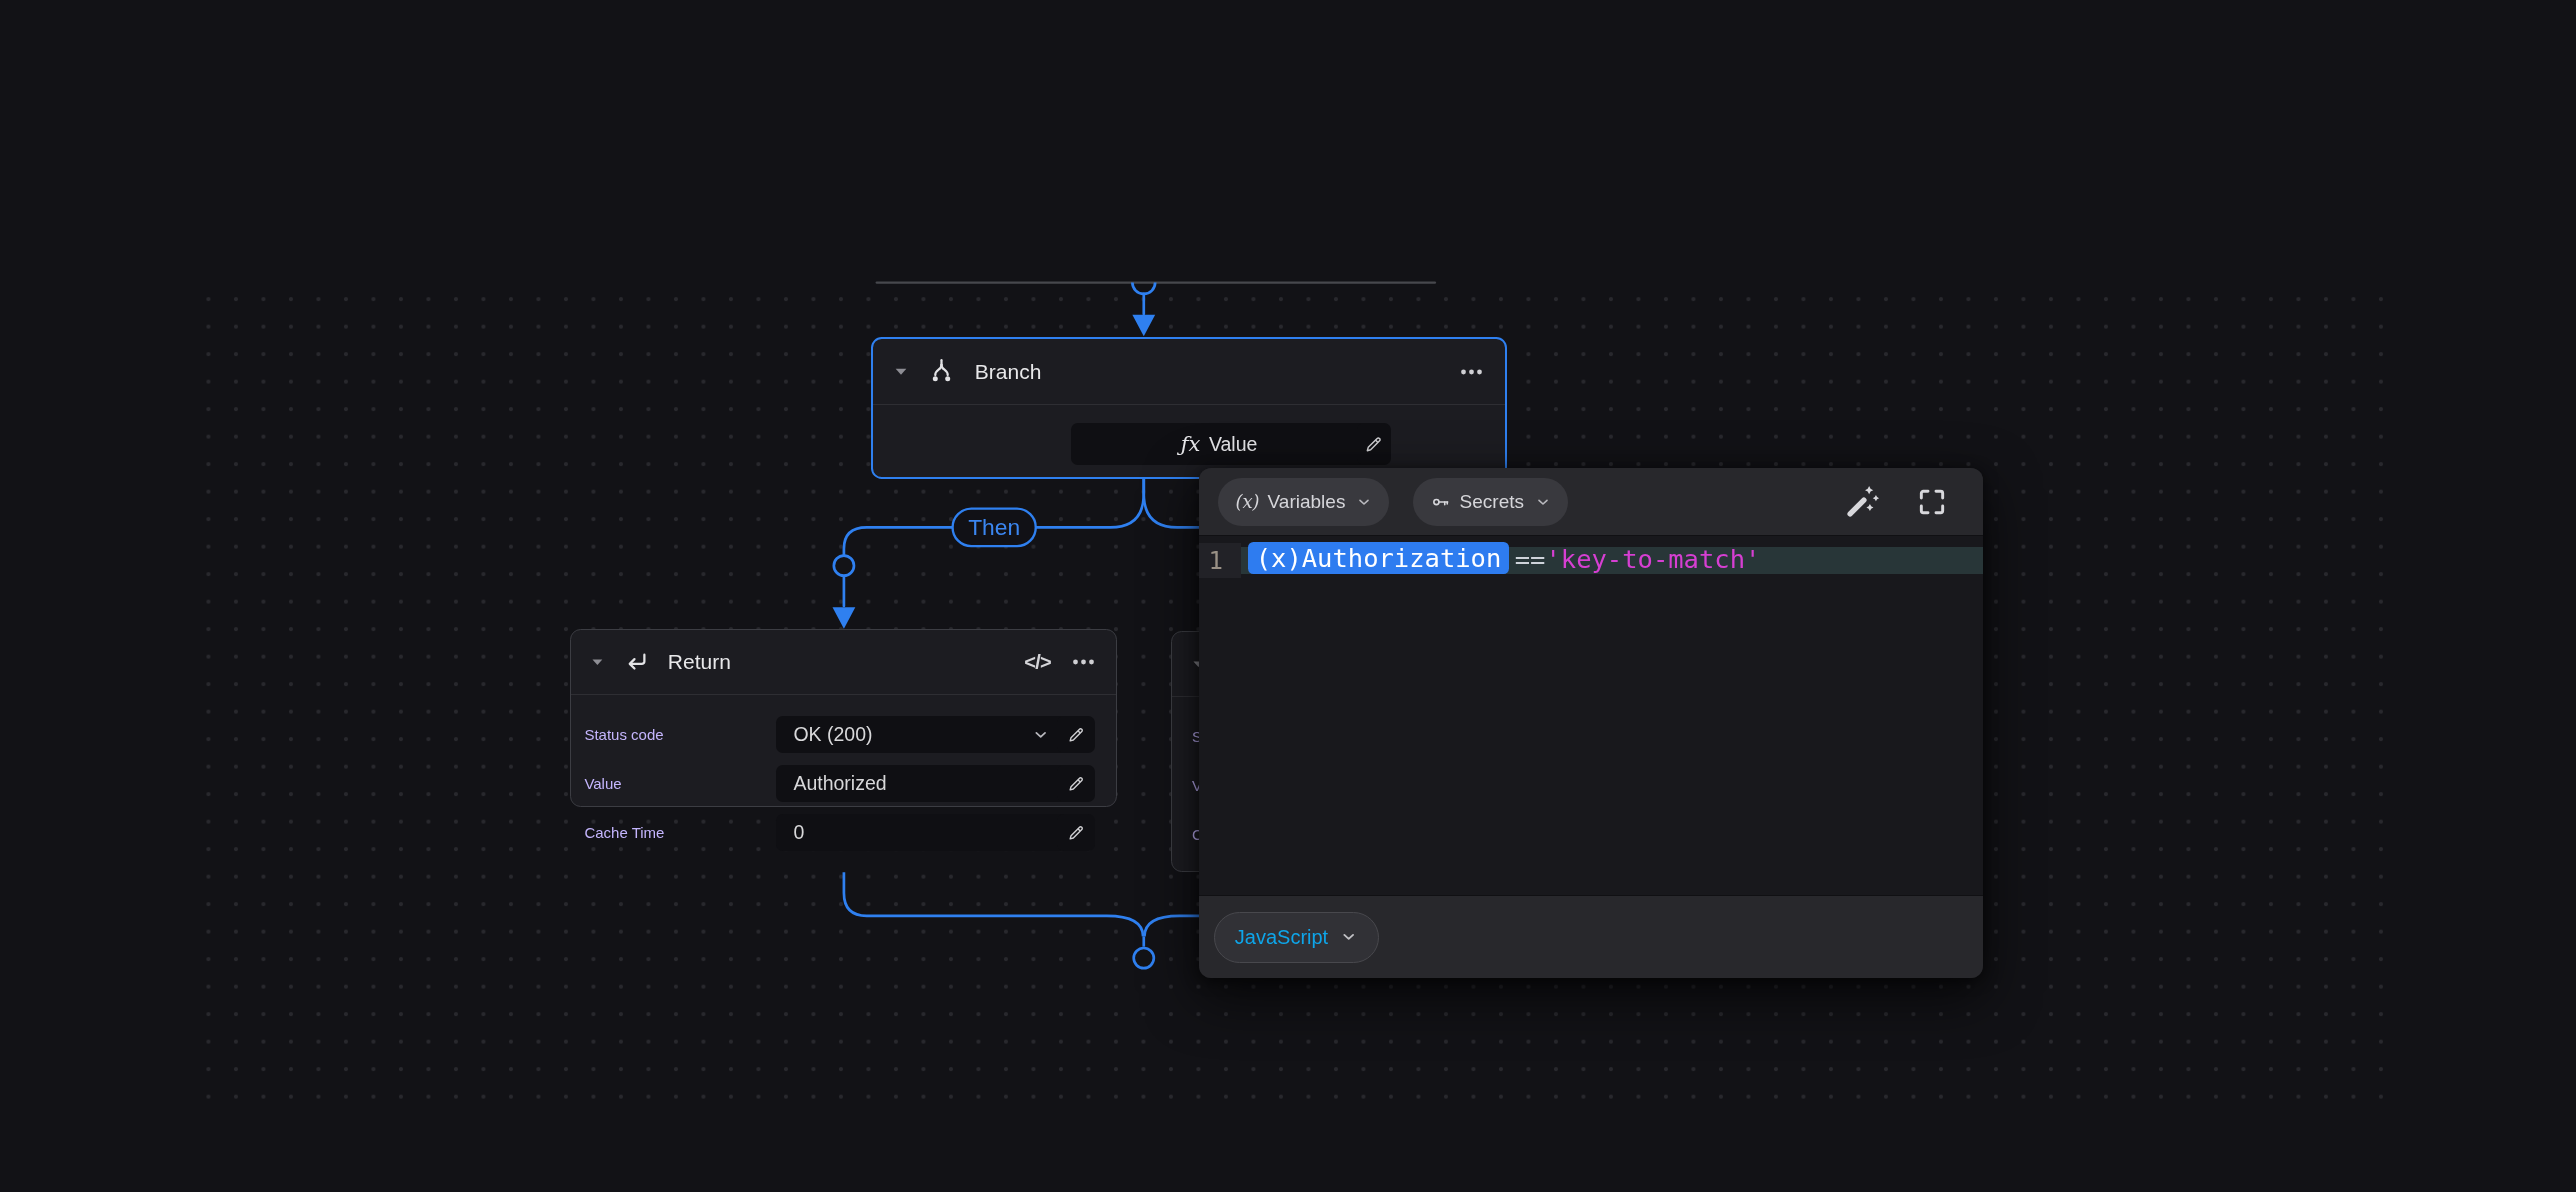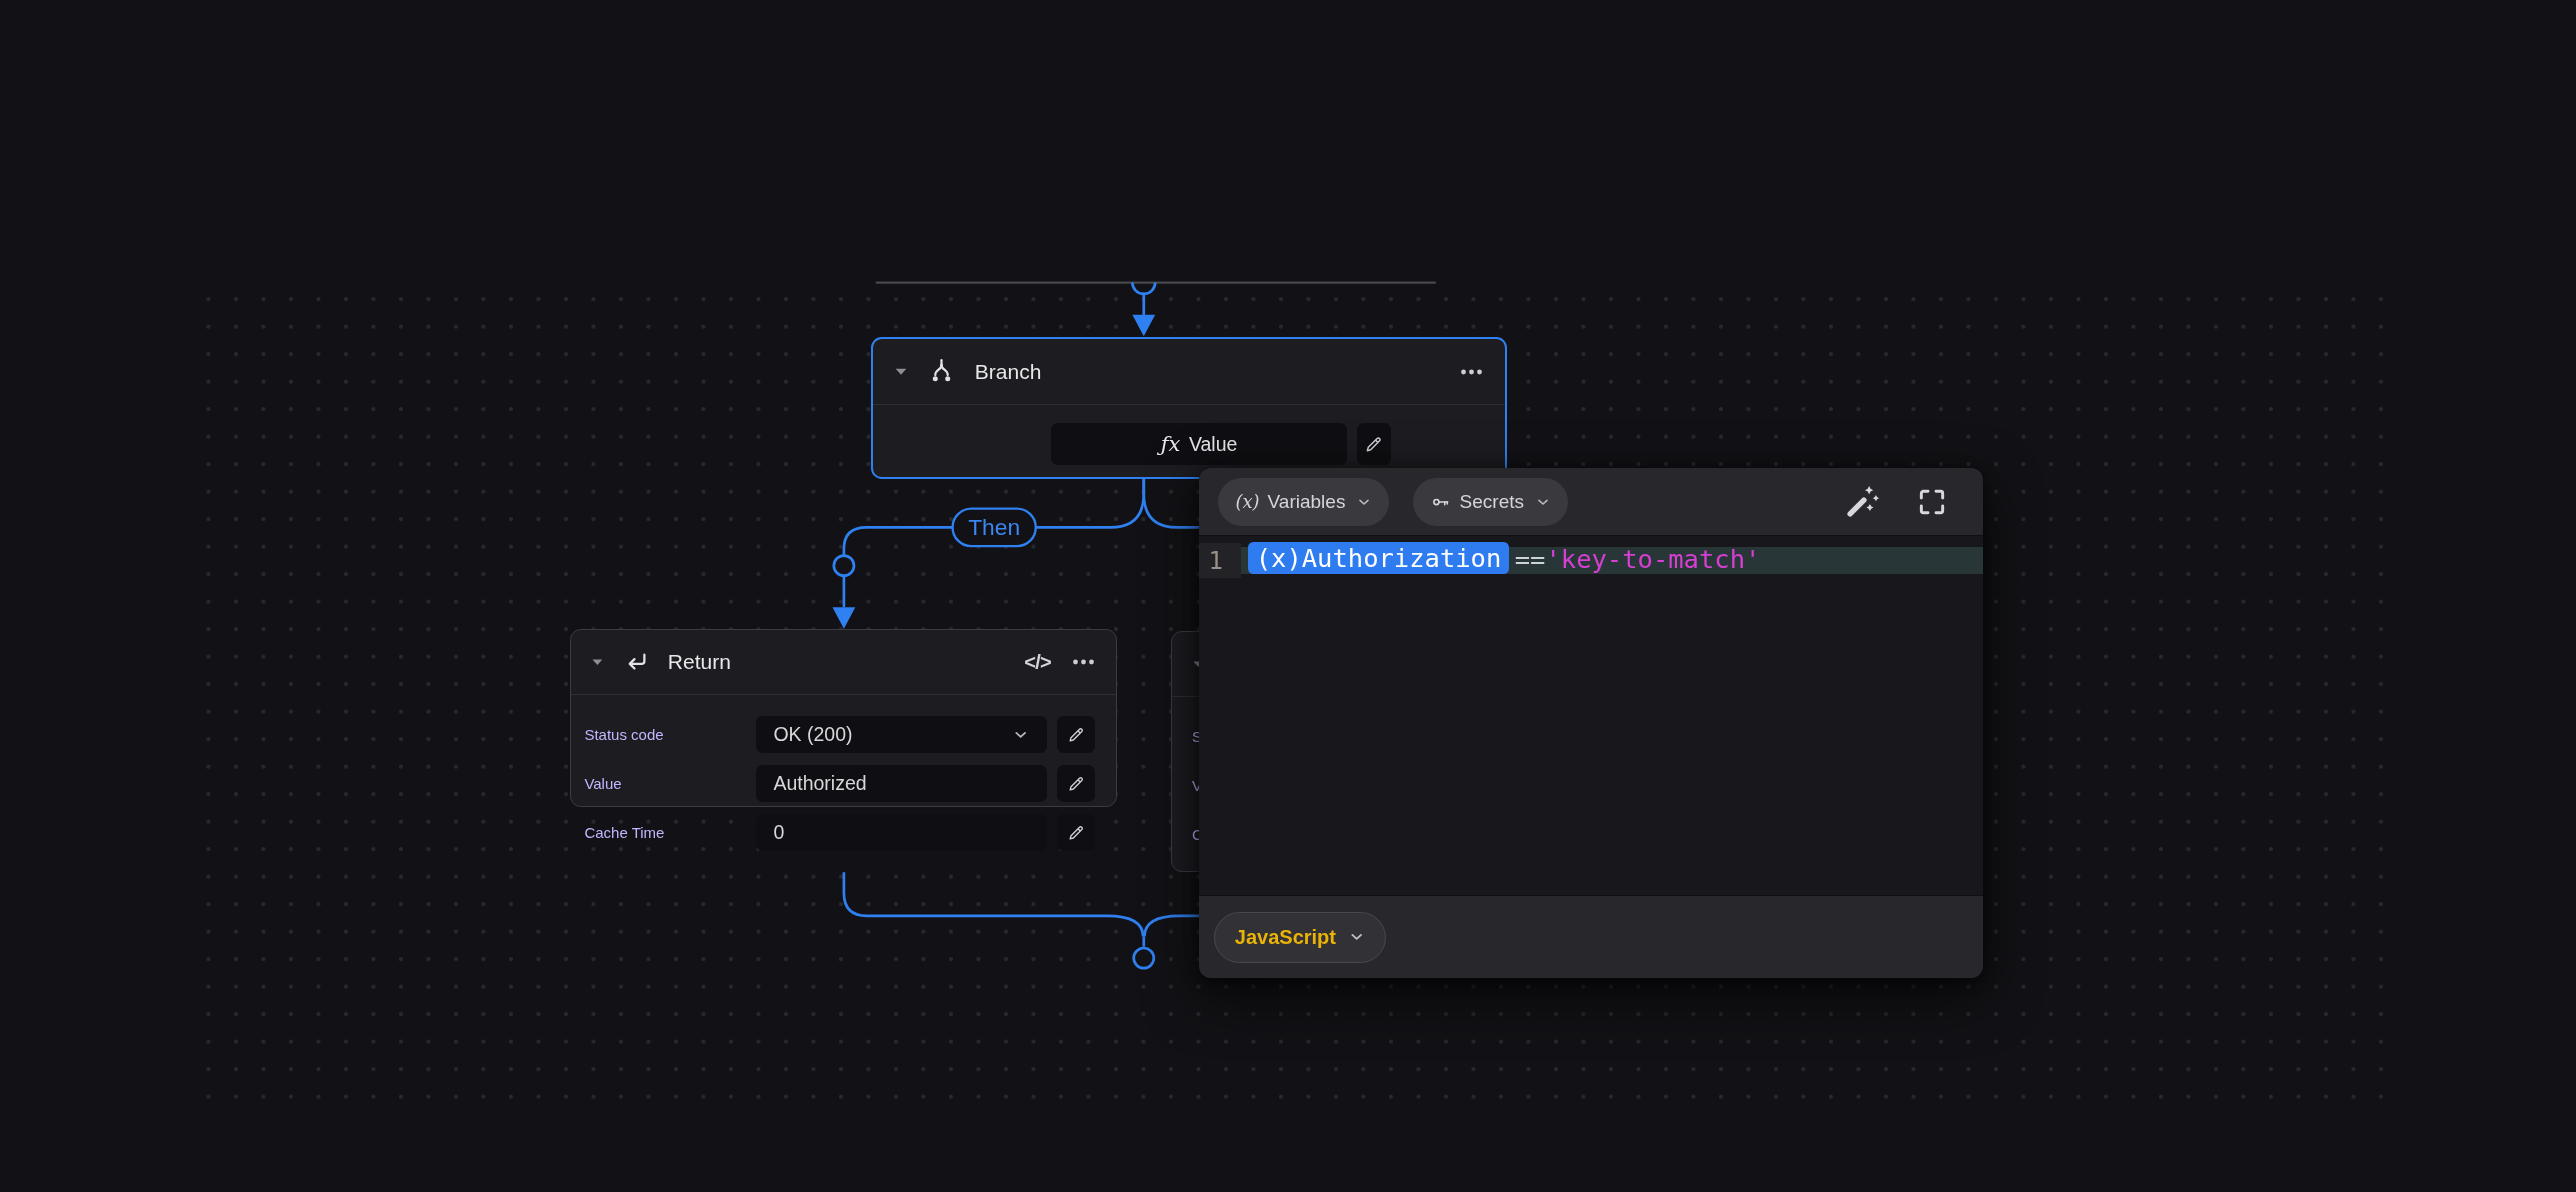--- a/index.html
+++ b/index.html
@@ -24,21 +24,21 @@
   .spacer{flex:1;}
   .divider{height:1.3px;background:#2e2e33;width:100%;}
   .collapse{width:16px;height:10.7px;display:flex;align-items:center;color:#8d8d94;}
   .hicon{color:#e3e3e6;display:flex;align-items:center;margin-left:17.4px;}
   .code-glyph{color:#d4d4d8;font-size:20px;font-weight:600;letter-spacing:-0.7px;margin-right:19px;}
   .menu-dots{color:#cfcfd3;display:flex;align-items:center;}
   
   .hrow{position:absolute;display:flex;align-items:center;}
   .hrow .flabel{color:#c4b5fd;font-size:15px;}
   .fieldbox{position:absolute;background:#0f0f13;border-radius:6.7px;display:flex;align-items:center;
-            box-sizing:border-box;color:#d8d8da;font-size:19.5px;}
+            box-sizing:border-box;color:#d8d8da;font-size:19.5px;margin-left:20px;}
   .pencil-btn{position:absolute;background:#0f0f13;border-radius:6.7px;display:flex;align-items:center;
               justify-content:center;color:#cfcfd2;}
   
   .editor{position:absolute;left:1199px;top:468px;width:784px;height:510px;z-index:4;border-radius:12px;
           background:#18181c;box-shadow:0 17.4px 54px rgba(0,0,0,.65),0 2.7px 13.4px rgba(0,0,0,.5);}
   .ed-toolbar{position:absolute;left:0;top:0;width:100%;height:68px;background:#28282c;
               border-radius:12px 12px 0 0;border-bottom:1.3px solid #101013;box-sizing:border-box;
               display:flex;align-items:center;padding:0 19px;}
   .pill{height:48px;border-radius:24px;background:#39393e;display:flex;align-items:center;
         padding:0 17.4px;color:#d6d6da;font-size:19px;box-sizing:border-box;}
@@ -53,22 +53,22 @@
           align-items:center;box-sizing:border-box;padding-left:9.4px;flex:0 0 42px;}
   .linehl{flex:1;height:27px;background:#283638;display:flex;align-items:flex-end;font-size:25.5px;}
   .varchip{background:#2e7cf0;color:#ffffff;border-radius:5.4px;padding:1.3px 8px;margin-left:6.7px;
            font-family:"DejaVu Sans Mono",monospace;}
   .op{color:#ced3da;margin-left:5.4px;}
   .str{color:#d63fd2;}
   .ed-footer{position:absolute;left:0;bottom:0;width:100%;height:83px;background:#28282c;
              border-radius:0 0 12px 12px;border-top:1.3px solid #101013;box-sizing:border-box;
              display:flex;align-items:center;padding:0 14.8px;}
   .lang-pill{height:51px;border-radius:25.5px;background:#313136;border:1.3px solid #48484d;
-             display:flex;align-items:center;padding:0 20px;color:#eab308;font-size:20px;
-             font-weight:700;box-sizing:border-box;}
+             display:flex;align-items:center;padding:0 20px;color:#0ea5e9;font-size:20px;
+             font-weight:400;box-sizing:border-box;}
   .lang-pill .chev{margin-left:12px;color:#c0c0c4;display:flex;}
   svg{display:block;}
 </style>
 </head>
 <body>
 
 <div class="stage">
   <div class="grid"></div>
 
   <svg class="edges" viewBox="0 0 3840 1778" width="2576" height="1193">

